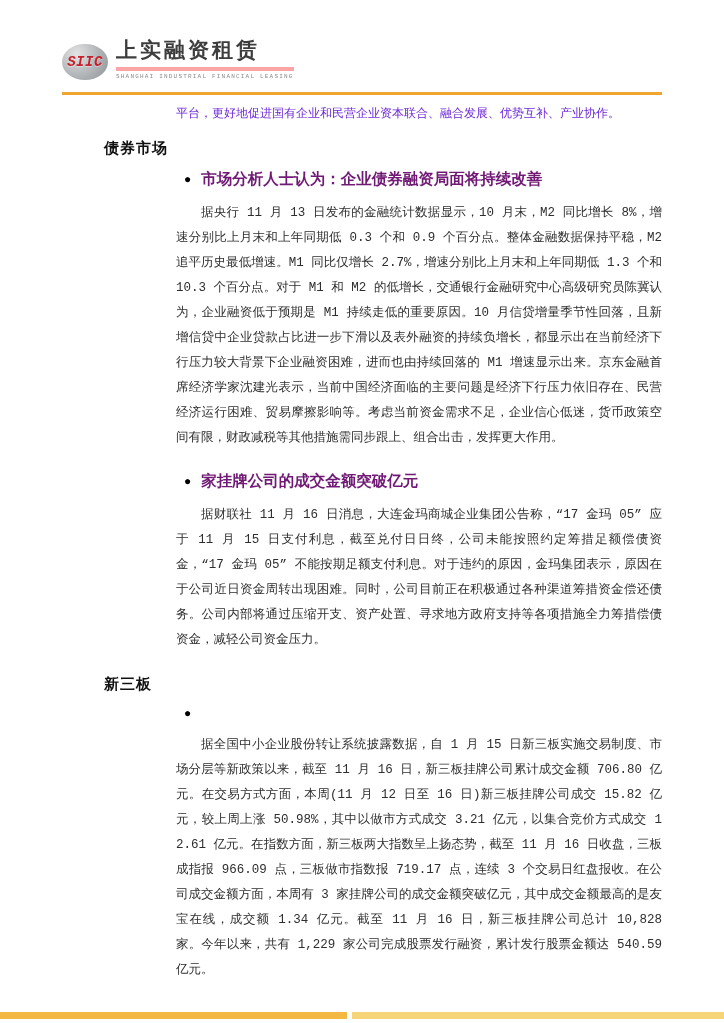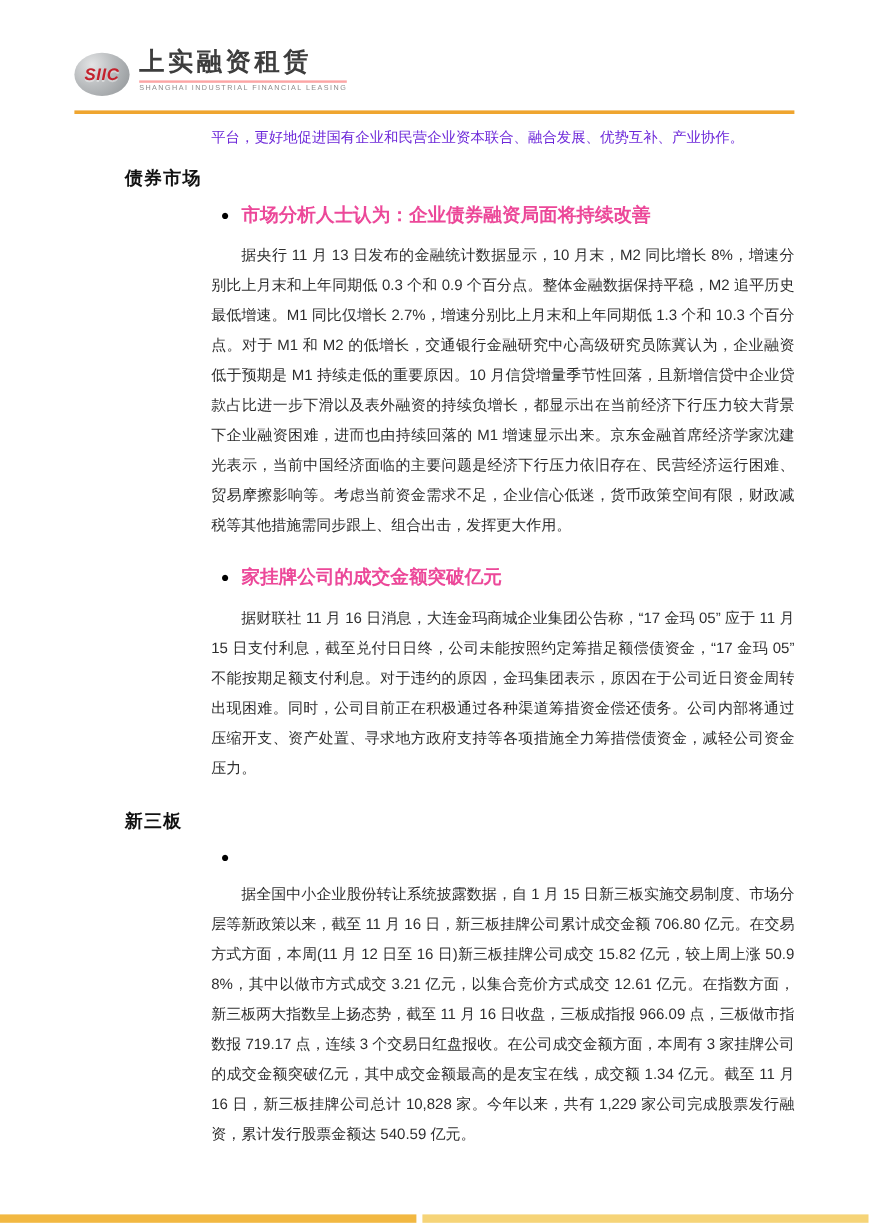--- a/index.html
+++ b/index.html
@@ -3,21 +3,21 @@
 <meta charset="utf-8">
 <style>
   * { margin: 0; padding: 0; box-sizing: border-box; }
   html, body { background: #ffffff; }
   .page {
     position: relative;
     width: 724px;
     height: 1023px;
     margin: 0 auto;
     background: #ffffff;
-    font-family: Liberation Sans, sans-serif;
+    font-family: Liberation Mono, monospace;
     color: #323232;
     overflow: hidden;
   }
   
   .header { padding: 38px 62px 0 62px; }
   .logo-row { display: flex; align-items: flex-start; height: 50px; }
   .logo-mark {
     position: relative;
     width: 46px; height: 36px;
     margin-top: 6px;
@@ -33,21 +33,21 @@
     letter-spacing: 0.5px;
     color: #c3212c;
     text-shadow: 0 1px 0 rgba(255,255,255,0.4);
   }
   .logo-names { margin-left: 8px; display: flex; flex-direction: column; }
   .company-cn {
     font-size: 21px;
     font-weight: bold;
     color: #3d3d3d;
     letter-spacing: 3px;
-    border-bottom: 2px solid #fca5a5;
+    border-bottom: 4px solid #fca5a5;
     padding-bottom: 2px;
     line-height: 1.3;
   }
   .company-en {
     margin-top: 2px;
     font-size: 6px;
     letter-spacing: 1.2px;
     color: #8a8a8a;
     white-space: nowrap;
   }
@@ -81,21 +81,21 @@
   .bullet-dot {
     font-size: 12px;
     color: #000;
     flex: 0 0 auto;
     margin-right: 10px;
     transform: translateY(-1px);
   }
   .item-headline {
     font-size: 15.5px;
     font-weight: bold;
-    color: #ec4899;
+    color: #701a75;
   }
   .item-body {
     margin: 11px 0 0 114px;
     font-size: 12.5px;
     line-height: 25px;
     text-align: justify;
     text-indent: 2em;
     color: #2e2e2e;
     word-break: break-all;
   }

